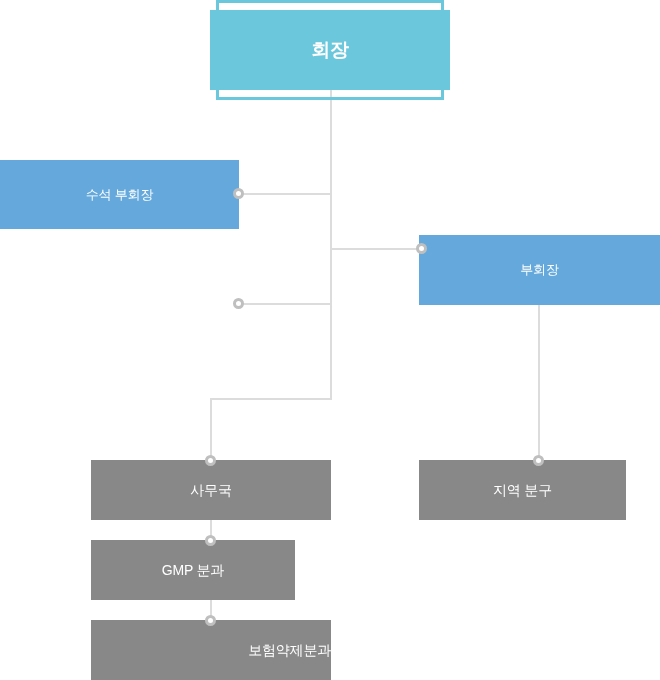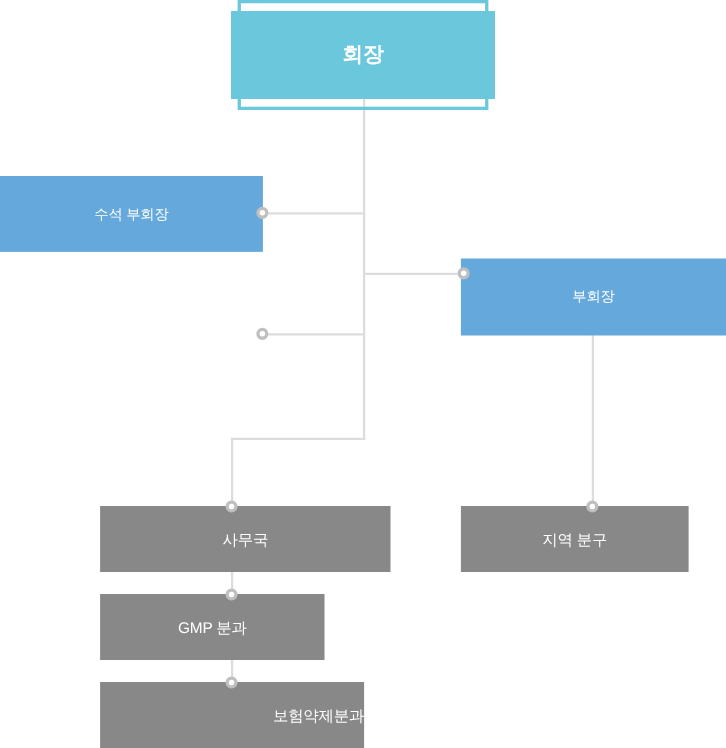--- a/index.html
+++ b/index.html
@@ -124,21 +124,21 @@
 
   <div class="node node-blue" style="left:0px; top:160px; width:239px; height:69px;">
     <span class="node-label">수석 부회장</span>
   </div>
 
 
   <div class="node node-blue" style="left:419px; top:215px; width:241px; height:70px;margin-top:20px;">
     <span class="node-label">부회장</span>
   </div>
 
-  <div class="node node-gray" style="left:91px; top:460px; width:264px; height:60px;">
+  <div class="node node-gray" style="left:91px; top:460px; width:240px; height:60px;">
     <span class="node-label">사무국</span>
   </div>
 
   <div class="node node-gray" style="left:91px; top:540px; width:204px; height:60px;">
     <span class="node-label">GMP 분과</span>
   </div>
 
   <div class="node node-gray" style="left:91px; top:620px; width:240px; height:60px;justify-content:flex-end;">
     <span class="node-label">보험약제분과</span>
   </div>

